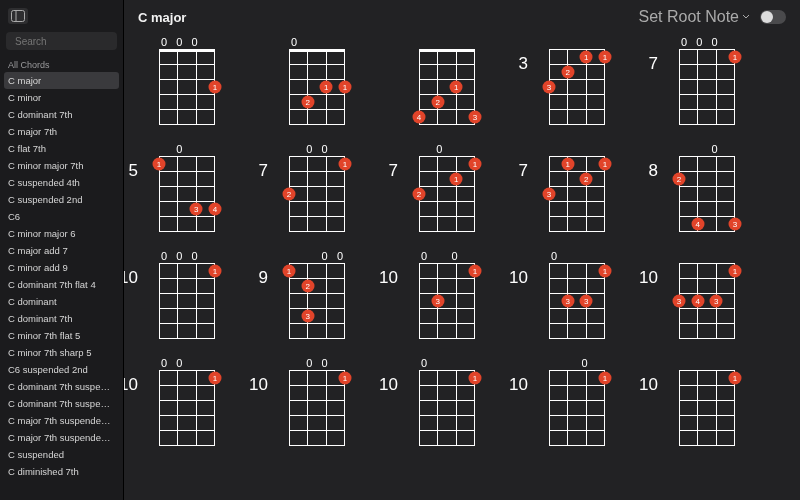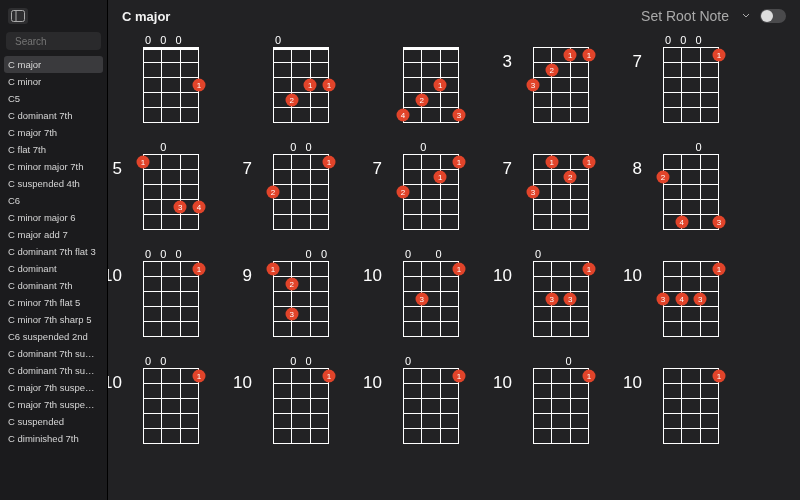--- a/index.html
+++ b/index.html
@@ -7,21 +7,21 @@
     width: 800px; height: 500px;
     background: #222224;
     color: #e0e0e0;
     font-family: -apple-system, "Helvetica Neue", Arial, sans-serif;
     font-size: 11px;
     overflow: hidden;
     display: flex;
   }
   
   .sidebar {
-    width: 108px;
+    width: 124px;
     background: #1b1b1d;
     border-right: 1px solid #000;
     display: flex; flex-direction: column;
     padding-top: 6px;
   }
   .toolbar-icon {
     width: 20px; height: 16px;
     margin: 2px 0 6px 8px;
     display: flex; align-items: center; justify-content: center;
     background: #2e2e30;
@@ -61,22 +61,22 @@
   }
   
   .main { flex: 1; display: flex; flex-direction: column; }
   .header {
     display: flex; align-items: center;
     padding: 8px 14px 4px 14px;
   }
   .header-title { font-size: 13px; font-weight: 600; color: #f2f2f2; }
   .header-spacer { flex: 1; }
   .root-note {
-    font-size: 14px; color: #aaa;
-    display: flex; align-items: center; gap: 13px;
+    font-size: 16px; color: #aaa;
+    display: flex; align-items: center; gap: 3px;
     margin-right: 10px;
   }
   .root-note svg { width: 8px; height: 8px; }
   .toggle {
     width: 26px; height: 14px; border-radius: 7px;
     background: #4a4a4c; position: relative;
   }
   .toggle::after {
     content: ""; position: absolute; width: 12px; height: 12px;
     border-radius: 50%; background: #ddd; top: 1px; left: 1px;
@@ -138,33 +138,35 @@
         <line x1="5" y1="0.5" x2="5" y2="11.5" stroke="#aaa"></line>
       </svg>
   </div>
   <div class="search-wrap">
     <svg viewBox="0 0 10 10">
         <circle cx="4" cy="4" r="3" fill="none" stroke="#aaa"></circle>
         <line x1="6.5" y1="6.5" x2="9" y2="9" stroke="#aaa"></line>
       </svg>
     <input placeholder="Search" style="">
   </div>
+  <div class="list-header">All Chords</div>
   <div class="chord-list" id="chord-list">
       <div class="chord-item selected">C major</div>
       <div class="chord-item">C minor</div>
-      <div class="chord-item">C5</div>
       <div class="chord-item">C dominant 7th</div>
       <div class="chord-item">C major 7th</div>
       <div class="chord-item">C flat 7th</div>
       <div class="chord-item">C minor major 7th</div>
       <div class="chord-item">C suspended 4th</div>
+      <div class="chord-item">C suspended 2nd</div>
       <div class="chord-item">C6</div>
       <div class="chord-item">C minor major 6</div>
       <div class="chord-item">C major add 7</div>
-      <div class="chord-item">C dominant 7th flat 3</div>
+      <div class="chord-item">C minor add 9</div>
+      <div class="chord-item">C dominant 7th flat 4</div>
       <div class="chord-item">C dominant</div>
       <div class="chord-item">C dominant 7th</div>
       <div class="chord-item">C minor 7th flat 5</div>
       <div class="chord-item">C minor 7th sharp 5</div>
       <div class="chord-item">C6 suspended 2nd</div>
       <div class="chord-item">C dominant 7th suspende...</div>
       <div class="chord-item">C dominant 7th suspende...</div>
       <div class="chord-item">C major 7th suspended 4th</div>
       <div class="chord-item">C major 7th suspended 2nd</div>
       <div class="chord-item">C suspended</div>

